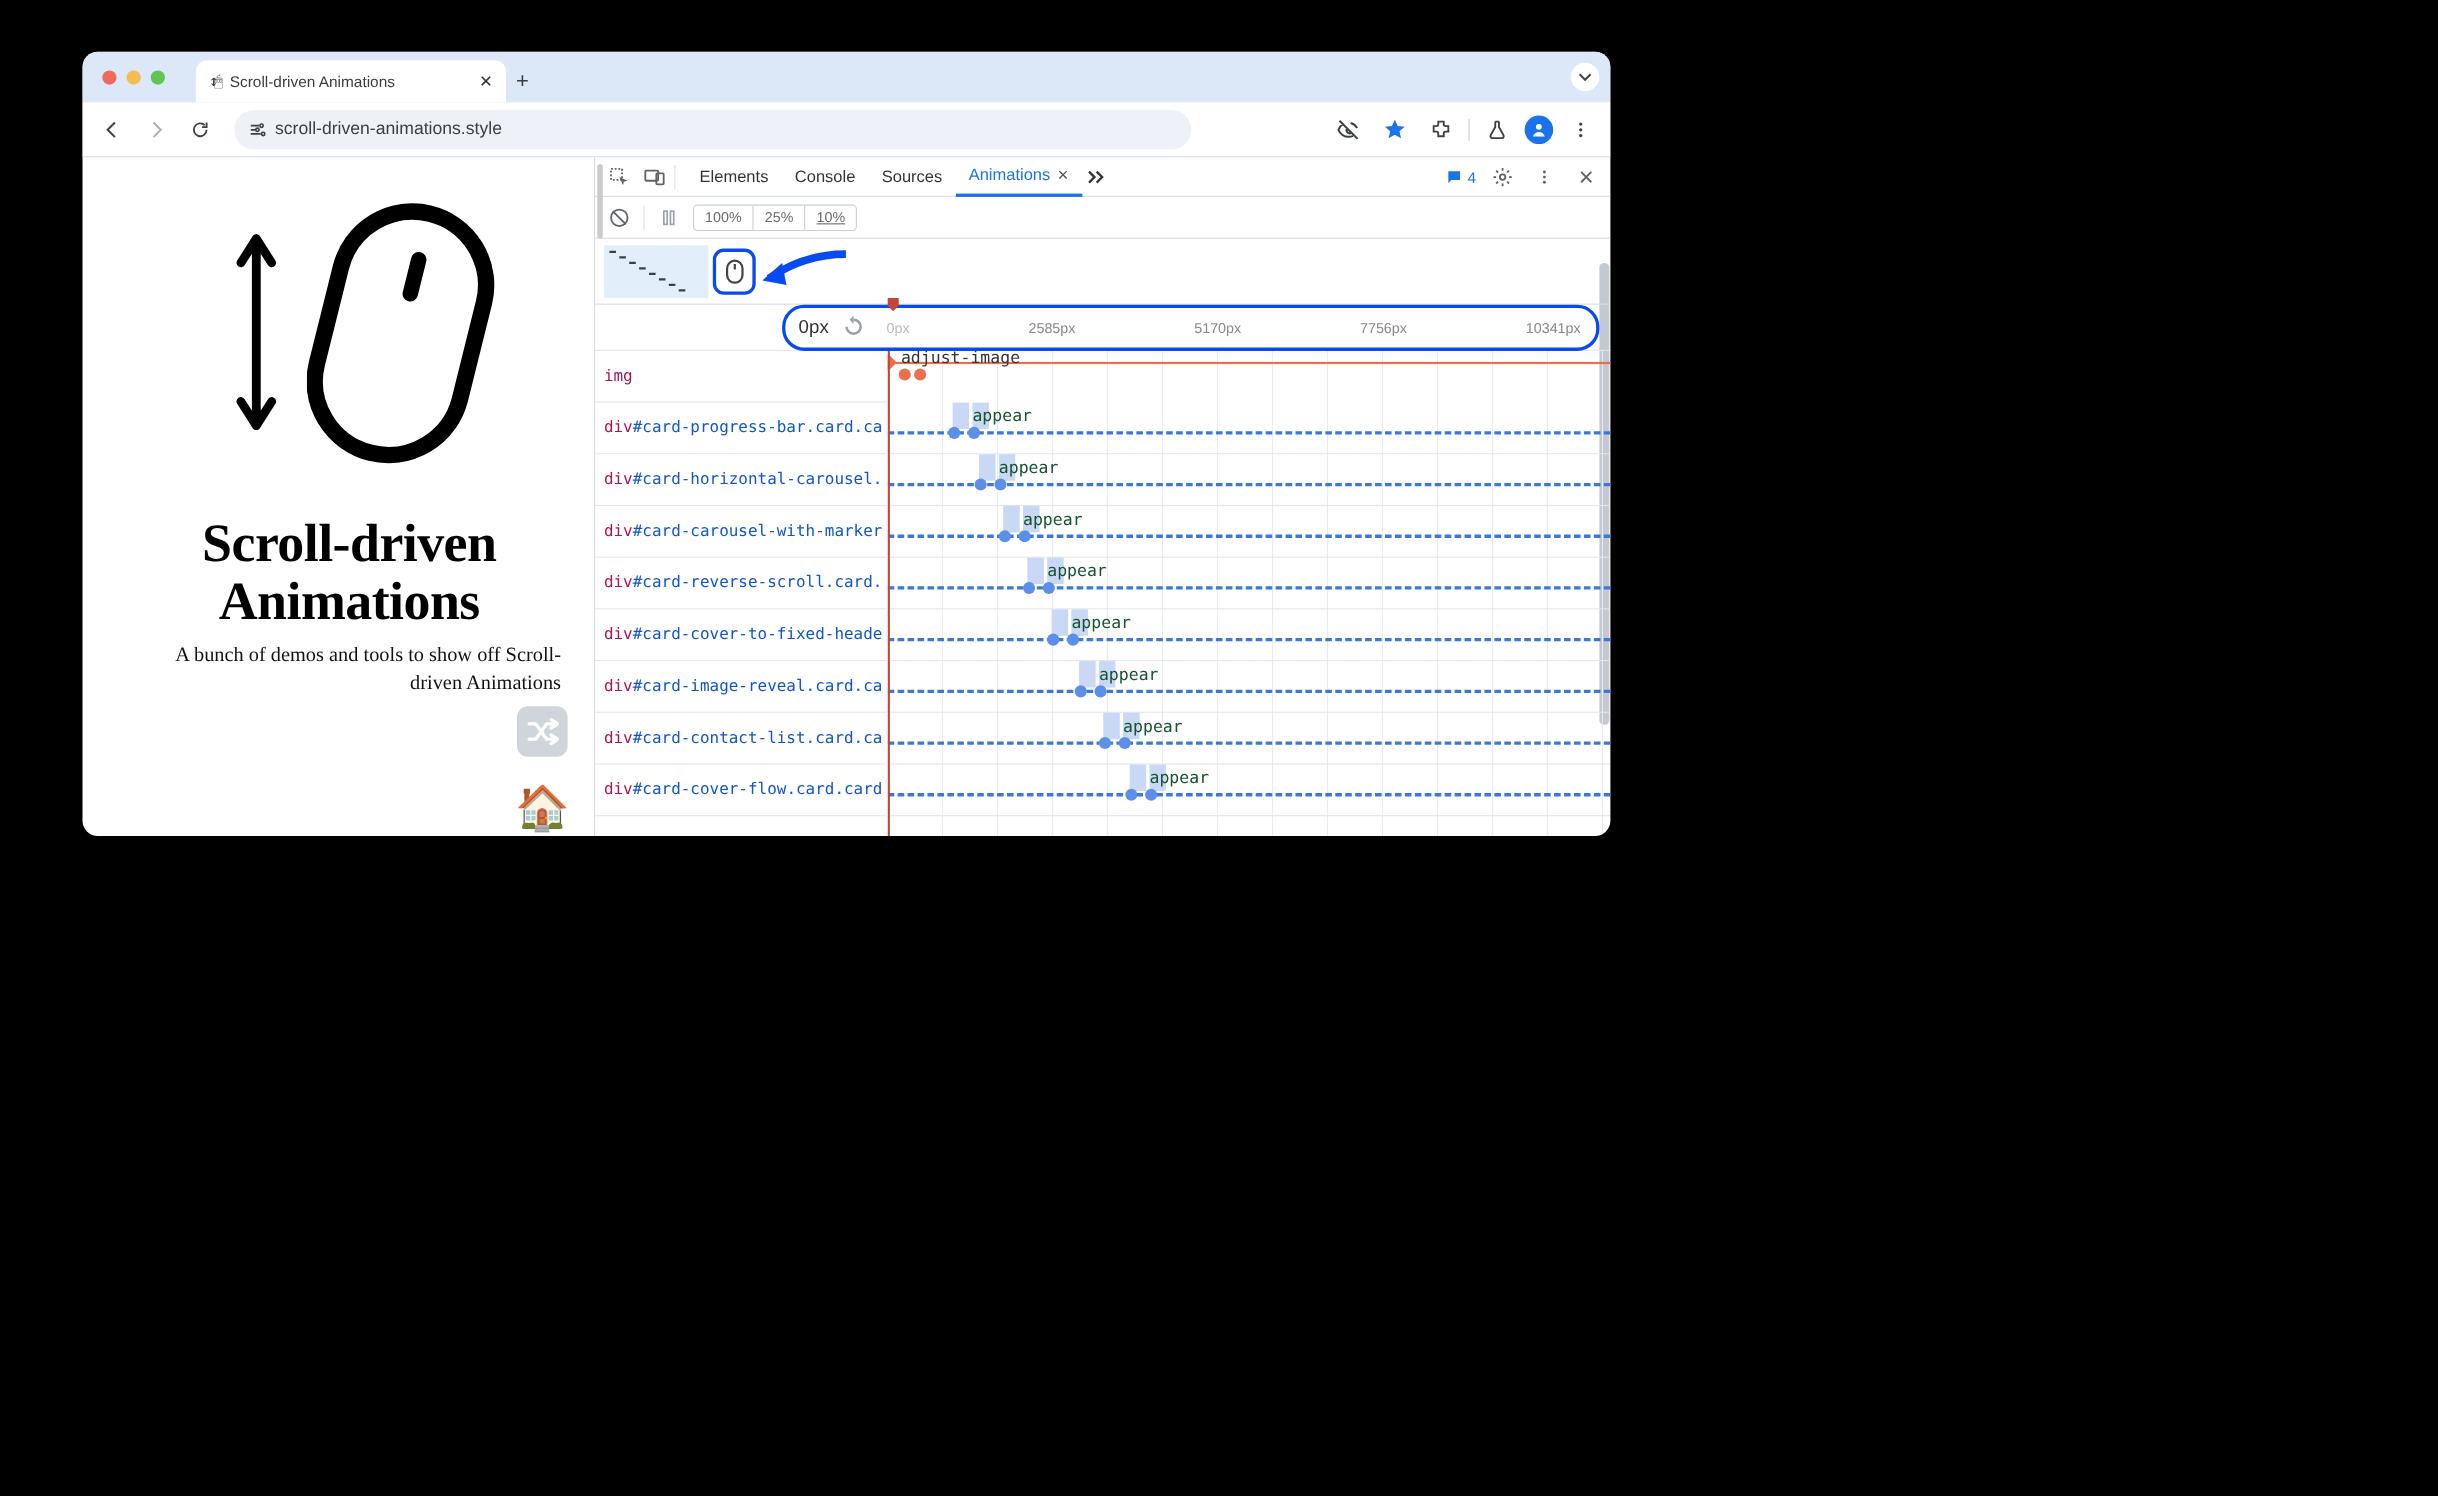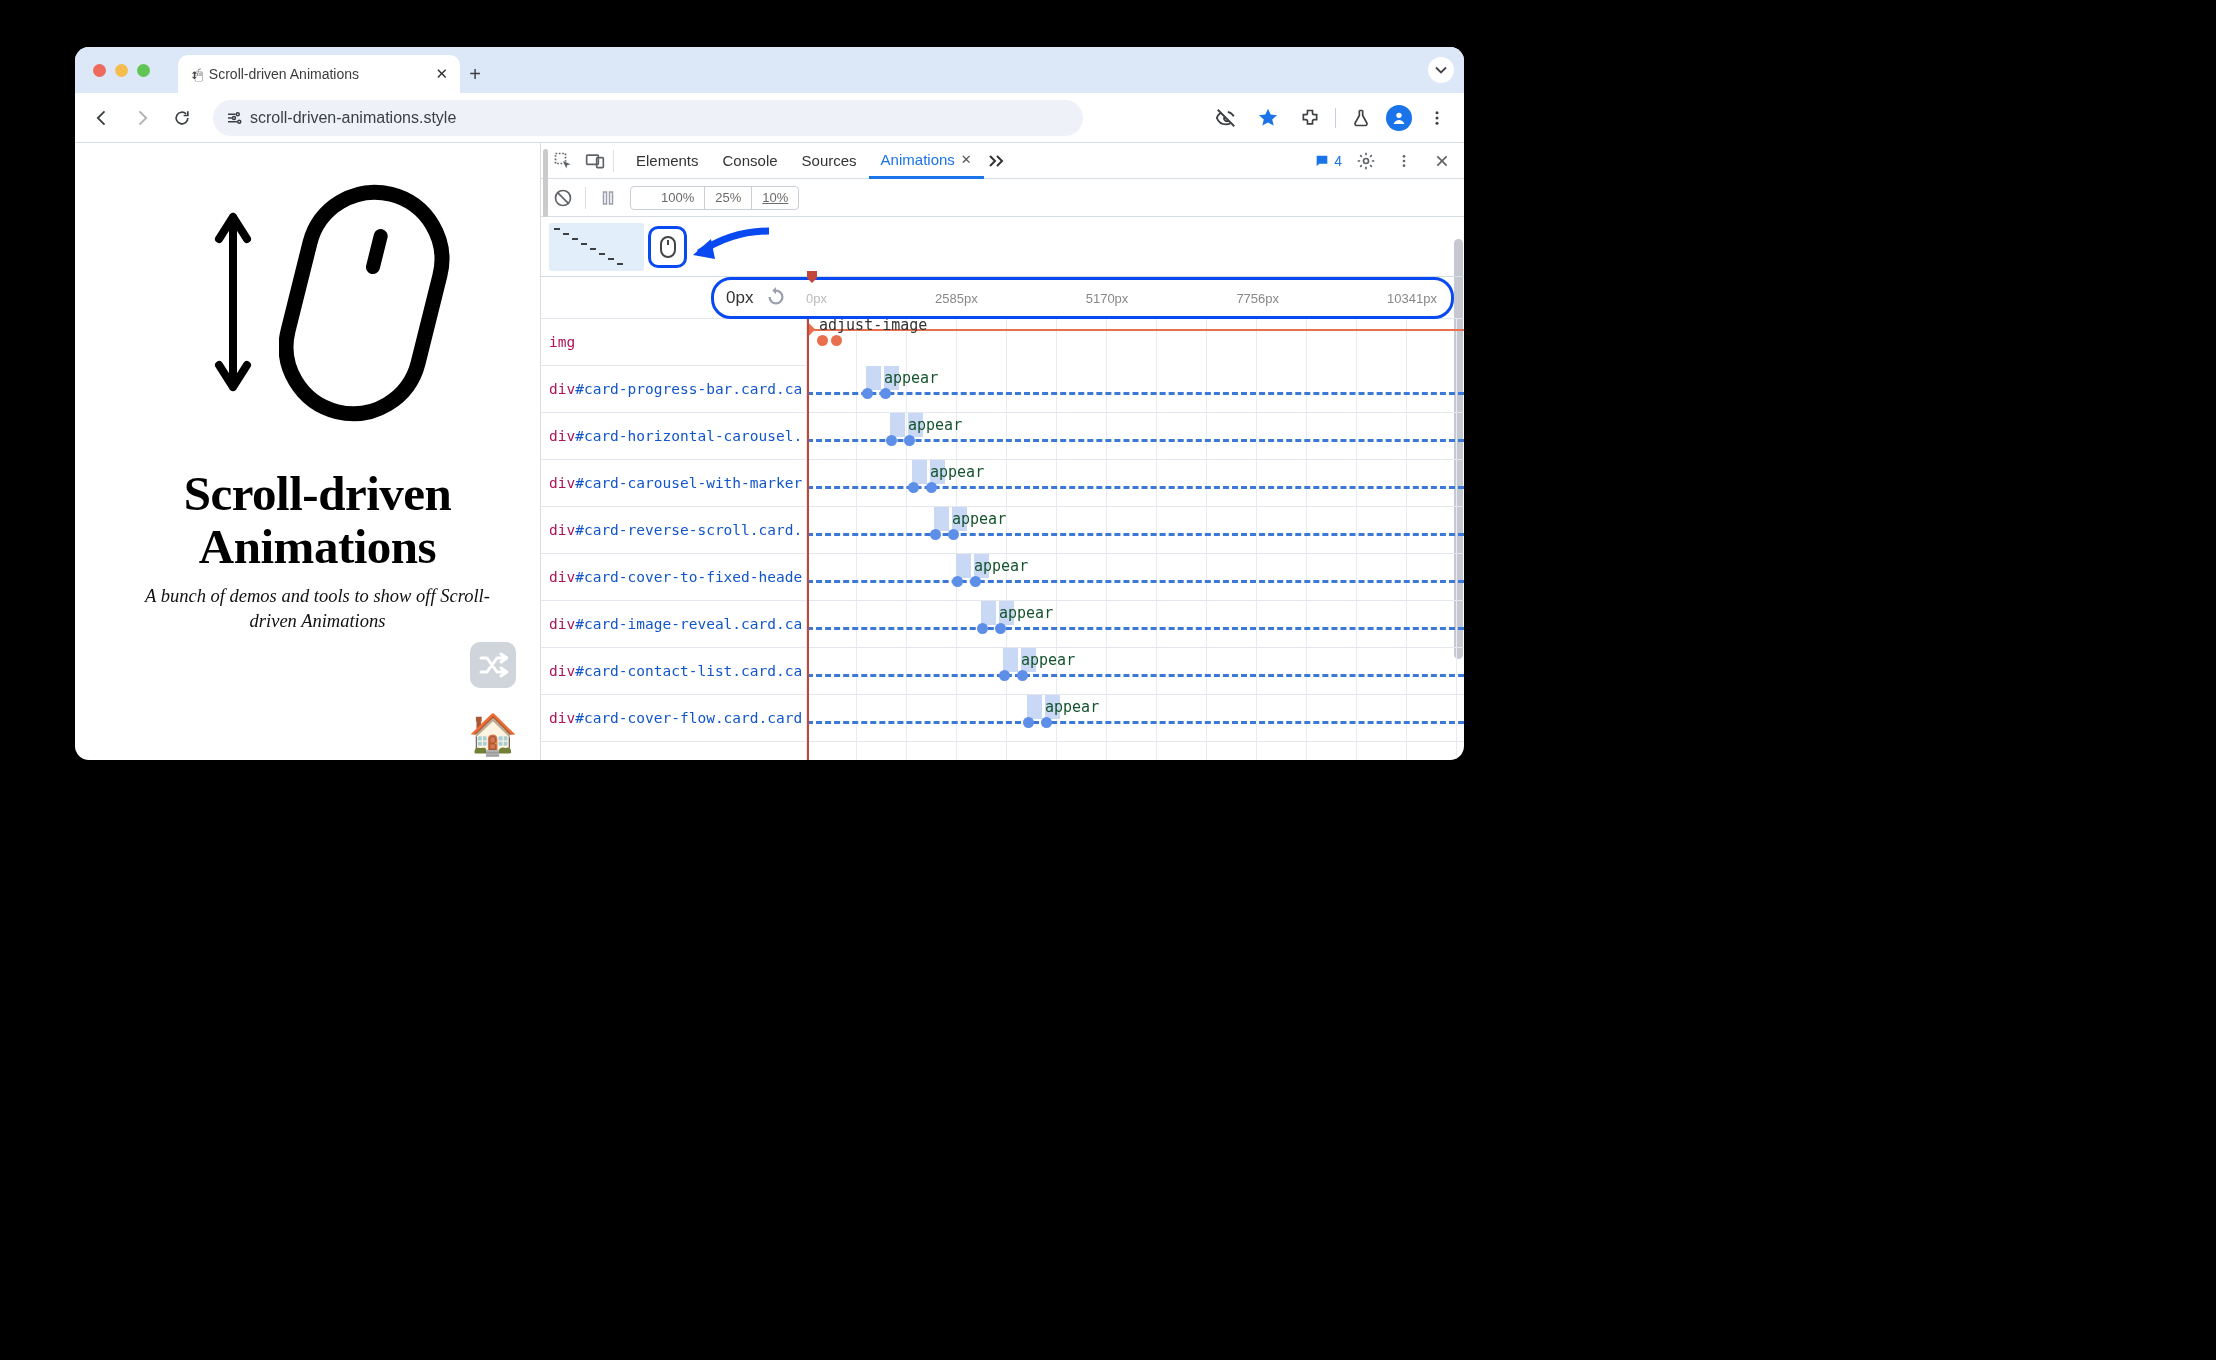--- a/index.html
+++ b/index.html
@@ -74,21 +74,21 @@
   .vbar { width: 1px; height: 20px; background: #c9cfda; }
   .avatar { width: 26px; height: 26px; border-radius: 50%; background: #1a73e8; display: flex; align-items: center; justify-content: center; color: #fff; font-size: 14px; }
 
   
   .content { flex: 1; display: flex; min-height: 0; position: relative; }
   .page { flex: 0 0 466px; border-right: 1px solid #d7dde5; overflow: hidden; position: relative; padding: 40px 30px 0 50px; }
   .splitter { position: absolute; left: 466px; top: 4px; width: 8px; bottom: 0; display: flex; justify-content: center; }
   .splitter::after { content: ""; width: 5px; height: 68px; border-radius: 3px; background: #cbcbcb; margin-top: 2px; }
   .logo-row { display: flex; align-items: flex-start; gap: 20px; margin-left: 82px; }
   .page h1 { font-family: Georgia, "Times New Roman", serif; font-weight: 700; font-size: 49px; text-align: center; margin-top: 45px; line-height: 1.08; letter-spacing: -0.5px; }
-  .page p.sub { font-family: Georgia, serif; font-style: italic; text-align: center; font-size: 18.5px; margin-top: 10px; color: #111; line-height: 1.35; }
+  .page p.sub { font-family: Georgia, serif; text-align: right; font-size: 18.5px; margin-top: 10px; color: #111; line-height: 1.35; }
   .float-btn { position: absolute; right: 24px; width: 46px; height: 46px; border-radius: 10px; display: flex; align-items: center; justify-content: center; font-size: 30px; }
   .float-shuffle { top: 499px; background: #cfd5db; color: #fff; font-weight: 600; font-size: 28px; }
   .float-home { top: 568px; }
 
   
   .devtools { flex: 1; display: flex; flex-direction: column; min-width: 0; font-size: 14px; }
   .dt-toolbar {
     height: 36px; display: flex; align-items: center; padding: 0 8px; gap: 4px;
     border-bottom: 1px solid #d7dde5;
   }
@@ -98,21 +98,21 @@
   .dt-tab.active { color: #1a73e8; border-bottom: 3px solid #1a73e8; margin-bottom: -1px; }
   .dt-tab .close-sm { font-size: 13px; color: #555; }
   .dt-more { width: 26px; display: flex; align-items: center; justify-content: center; color: #333; }
   .dt-right { margin-left: auto; display: flex; align-items: center; gap: 10px; }
   .issue-count { display: flex; align-items: center; gap: 4px; color: #1a73e8; font-size: 14px; }
   .dt-controls {
     height: 38px; display: flex; align-items: center; gap: 8px; padding: 0 8px;
     border-bottom: 1px solid #d7dde5;
   }
   .vdivider { width: 1px; height: 22px; background: #dcdfe4; }
-  .speed-group { display: flex; border: 1px solid #c9cfd6; border-radius: 4px; overflow: hidden; height: 24px; padding-left: 20px; }
+  .speed-group { display: flex; border: 1px solid #c9cfd6; border-radius: 4px; overflow: hidden; height: 24px; }
   .speed-group span { padding: 0 10px; font-size: 13px; color: #6b6b6b; display: flex; align-items: center; border-right: 1px solid #c9cfd6; }
   .speed-group span:last-child { border-right: 0; text-decoration: underline; }
 
   .dt-capture {
     height: 60px; border-bottom: 1px solid #d7dde5;
     display: flex; align-items: center; gap: 4px; padding: 6px 8px;
     position: relative;
   }
   .capture-thumb {
     width: 95px; height: 48px; background: #e3eefb; border-radius: 2px; position: relative;

